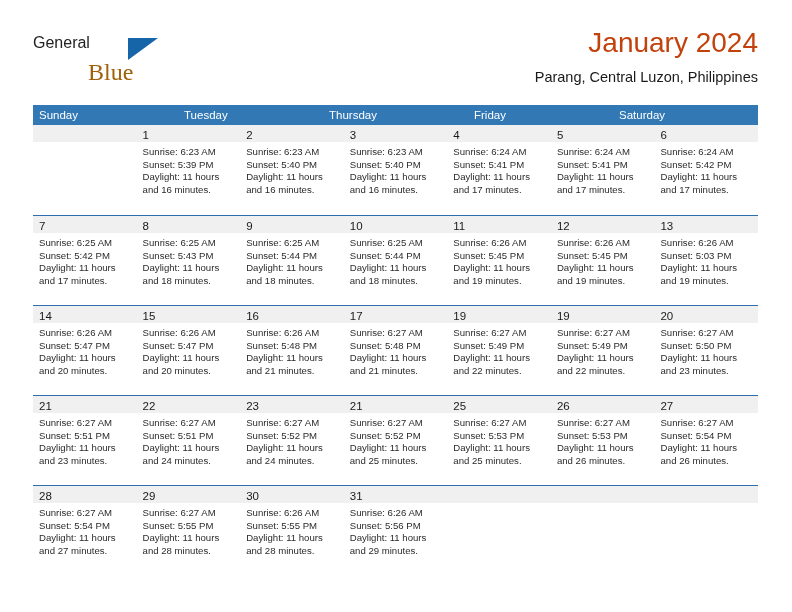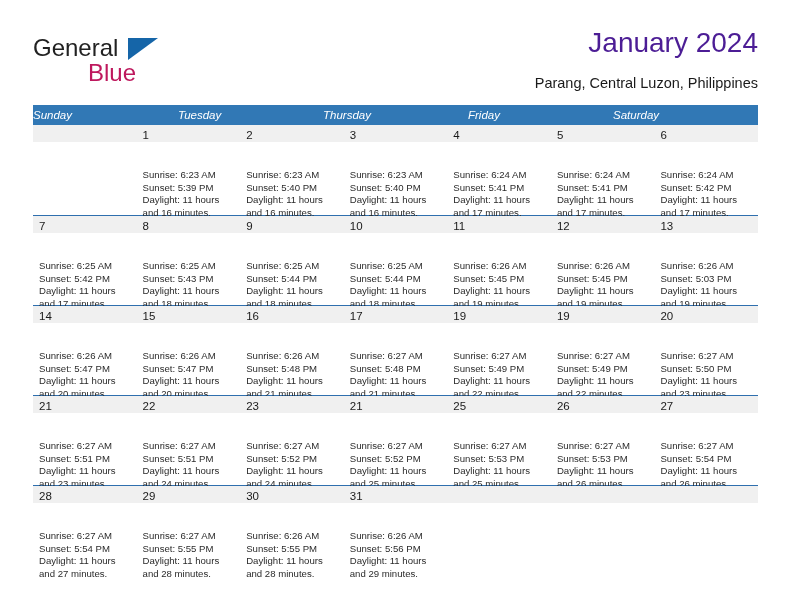--- a/index.html
+++ b/index.html
@@ -32,83 +32,83 @@
     position: absolute;
     left: 0px;
     top: 8px;
     width: 200px;
     height: 56px;
   }
   .logo-general {
     position: absolute;
     left: 0px;
     top: 0px;
-    font-size: 24px;
+    font-size: 16px;
     letter-spacing: 0px;
     color: #222222;
     font-family: "Liberation Sans", sans-serif;
   }
   .logo-blue {
     position: absolute;
     left: 55px;
     top: 25px;
     font-size: 24px;
-    color: #be185d;
-    font-family: Liberation Sans, sans-serif;
+    color: #a16207;
+    font-family: Liberation Serif, serif;
   }
   .logo-tri {
     position: absolute;
     left: 95px;
     top: 4px;
     width: 0;
     height: 0;
     border-left: 30px solid #1565a8;
     border-bottom: 22px solid transparent;
   }
 
   .title-block {
     position: absolute;
     right: 0px;
     top: 0px;
     text-align: right;
   }
   .cal-title {
     font-size: 28px;
-    color: #4c1d95;
+    color: #c2410c;
     line-height: 34px;
     white-space: nowrap;
   }
   .cal-subtitle {
     font-size: 14.5px;
     color: #1a1a1a;
     line-height: 22px;
-    margin-top: 12px;
+    margin-top: 6px;
     white-space: nowrap;
   }
 
   
   .calendar {
     position: absolute;
     left: 33px;
     top: 105px;
     width: 725px;
   }
   .weekday-row {
     display: flex;
     background: #3178b5;
     height: 20px;
   }
   .weekday {
     flex: 1 1 0;
     color: #ffffff;
     font-size: 11.5px;
     line-height: 20px;
+    padding-left: 6px;
     box-sizing: border-box;
     white-space: nowrap;
-    font-style: italic;
   }
   .week-row {
     display: flex;
     border-top: 1.5px solid #2f6fae;
     height: 90px;
     box-sizing: border-box;
   }
   .week-row.first {
     border-top: none;
   }
@@ -127,21 +127,20 @@
   .day-num {
     font-size: 11.5px;
     line-height: 17px;
     color: #1a1a1a;
   }
   .day-info {
     padding: 4px 6px 0 6px;
     font-size: 9.6px;
     line-height: 12.6px;
     color: #2b2b2b;
-    margin-top: 23px;
   }
   .day-info div {
     white-space: nowrap;
   }
 </style>
 </head>
 <body>
 
 <div id="page">
 

